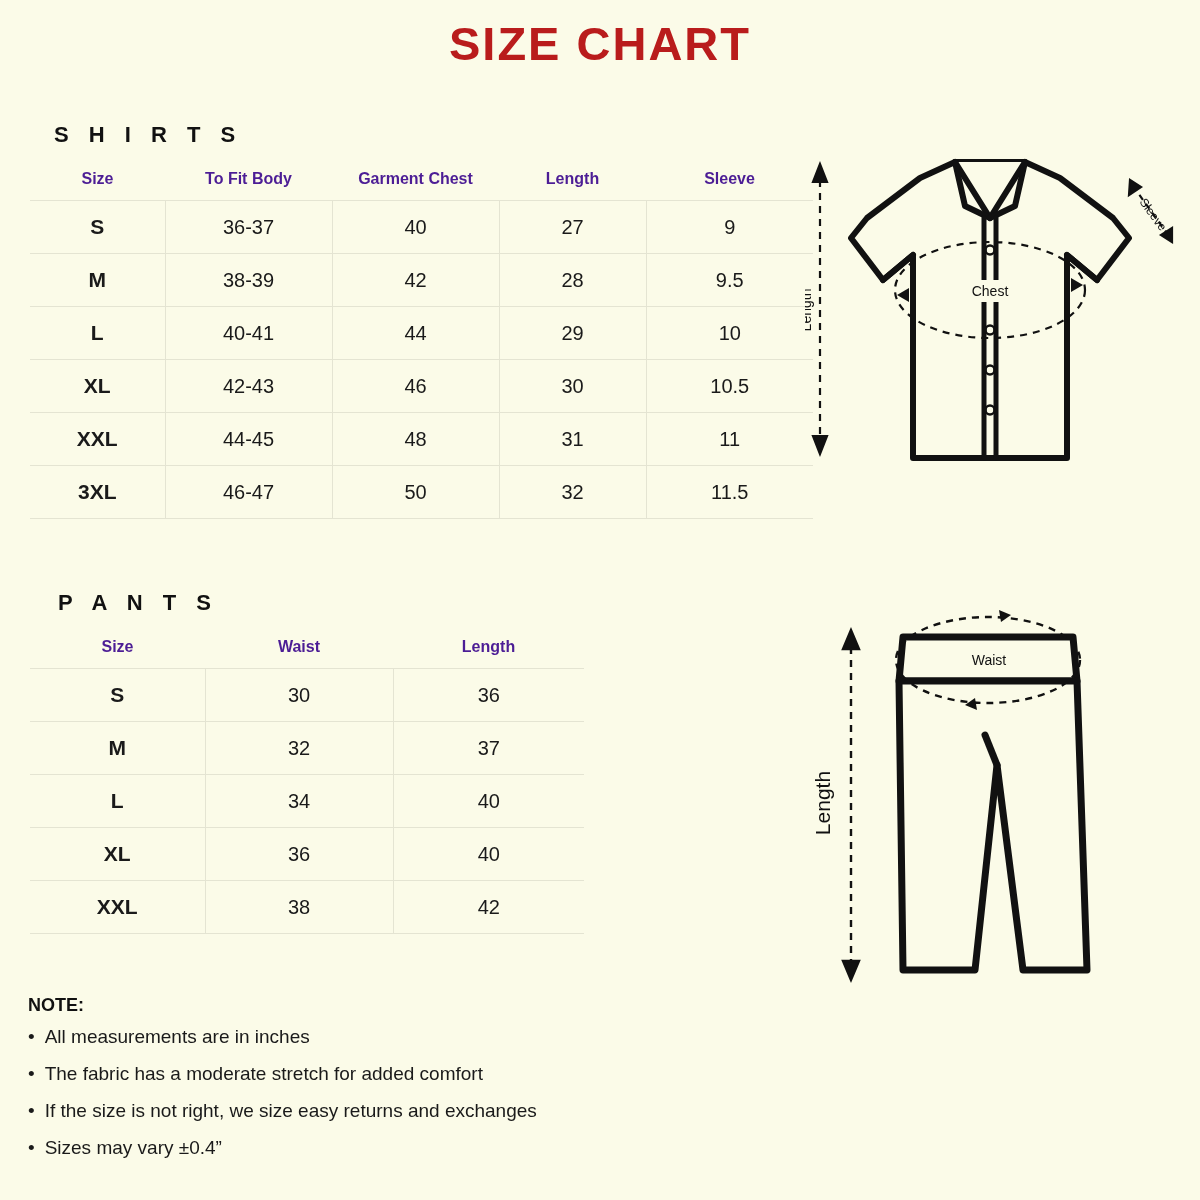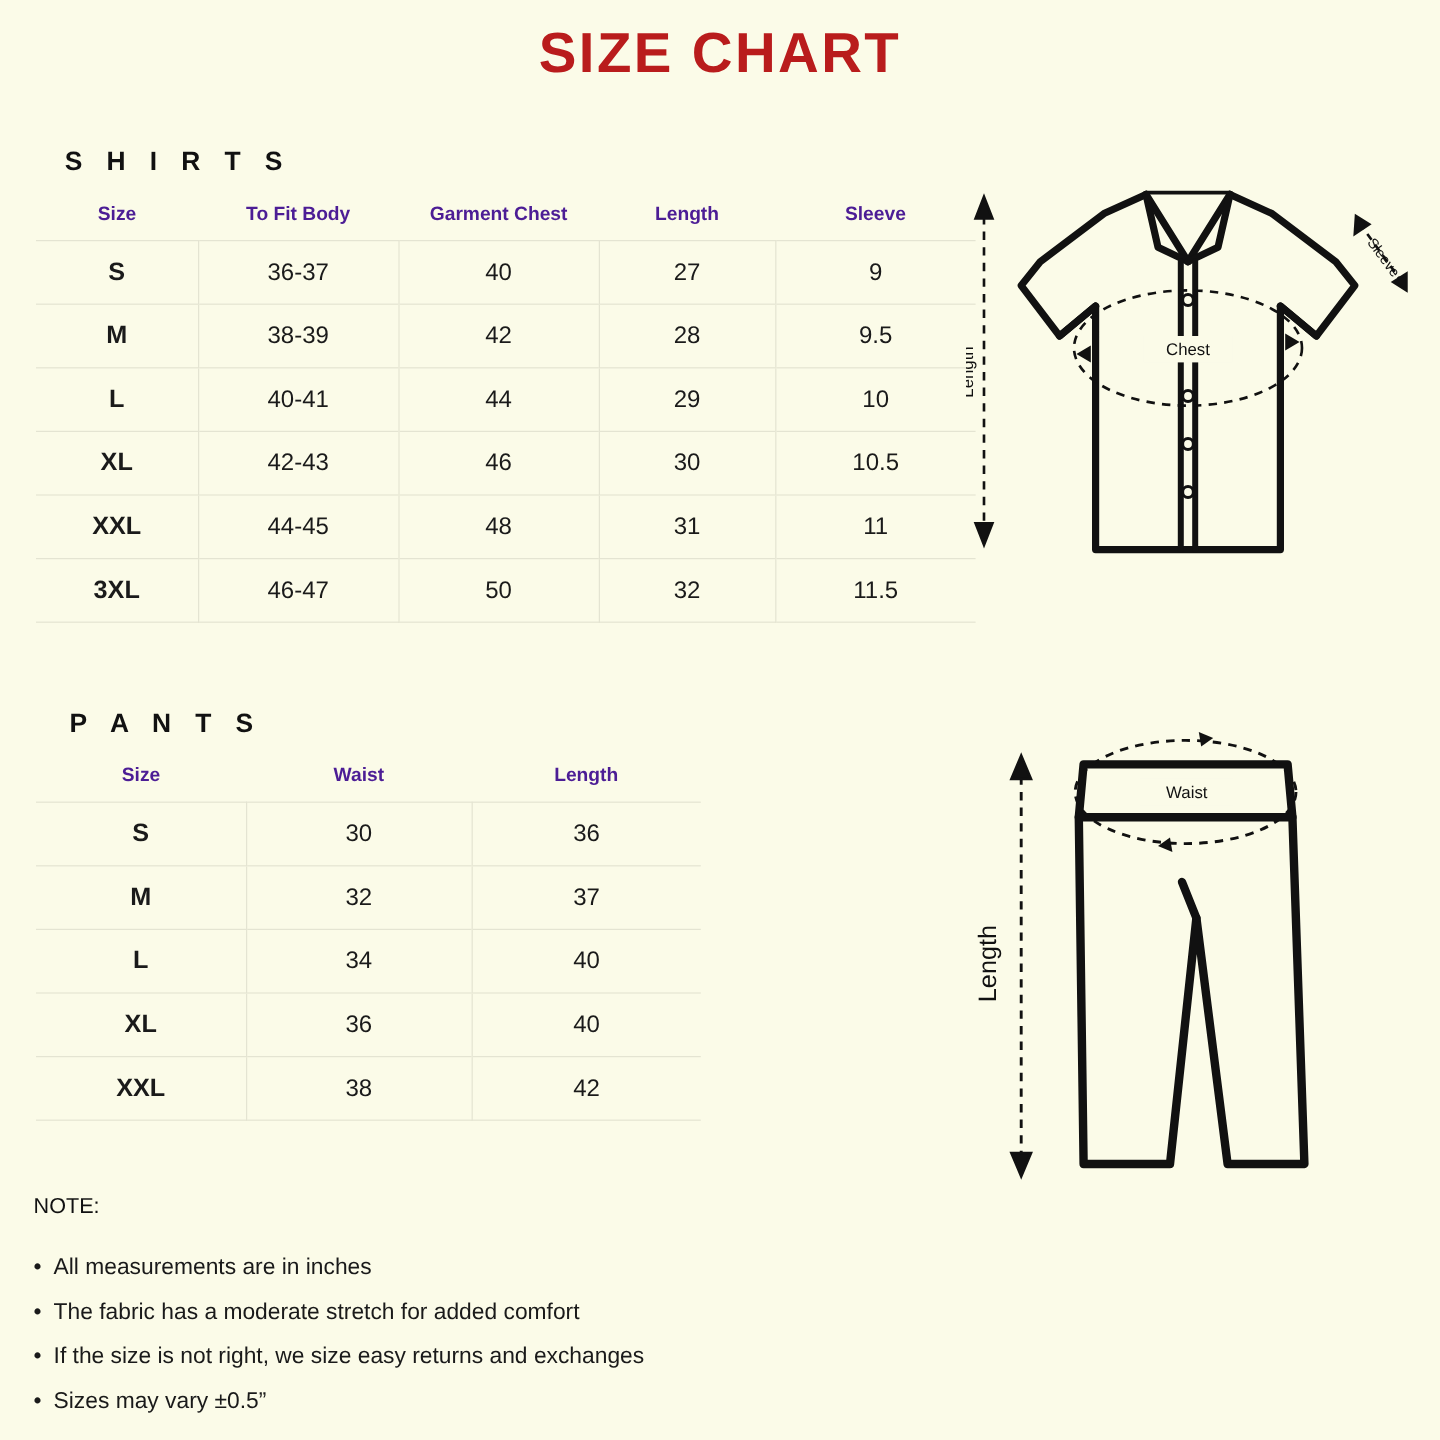--- a/index.html
+++ b/index.html
@@ -90,22 +90,22 @@
   .pants-table col.c3 { width: 191px; }
 
   
   .note-block {
     position: absolute;
     left: 28px; top: 995px;
     width: 700px;
   }
   .note-title {
     font-size: 18px;
-    font-weight: 400;
-    margin-bottom: 22px;
+    font-weight: 700;
+    margin-bottom: 2px;
   }
   .note-item {
     font-size: 19px;
     line-height: 1.95;
     color: #1a1a1a;
     display: flex;
     gap: 10px;
   }
   .note-bullet { font-size: 19px; line-height: 1.95; }
 
@@ -258,21 +258,21 @@
     <div class="note-item">
       <span class="note-bullet">•</span>
       <span>The fabric has a moderate stretch for added comfort</span>
     </div>
     <div class="note-item">
       <span class="note-bullet">•</span>
       <span>If the size is not right, we size easy returns and exchanges</span>
     </div>
     <div class="note-item">
       <span class="note-bullet">•</span>
-      <span>Sizes may vary ±0.5”</span>
+      <span>Sizes may vary ±0.4”</span>
     </div>
   </div>
 
   <div class="shirt-illus">
     <svg width="380" height="340" viewBox="0 0 380 340">
       <g fill="none" stroke="#111" stroke-width="6" stroke-linejoin="round" stroke-linecap="round">
 
         <path d="M150 22 L115 38 L62 78 L46 98 L78 140 L108 115 L108 318 L262 318 L262 115 L292 140 L324 98 L308 78 L255 38 L220 22 Z" fill="#fbfbe8"></path>
 
         <path d="M150 22 L185 78 L220 22" fill="#fbfbe8"></path>

